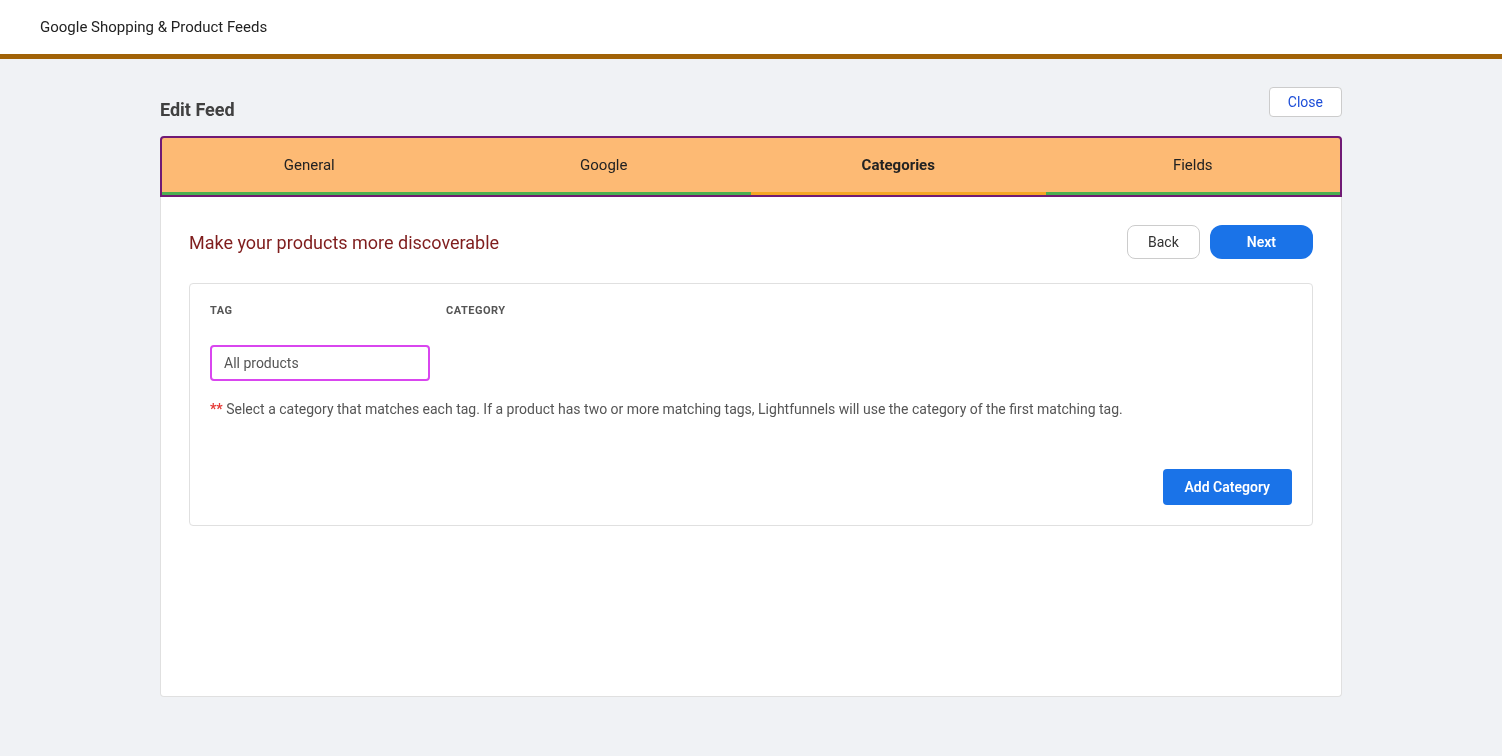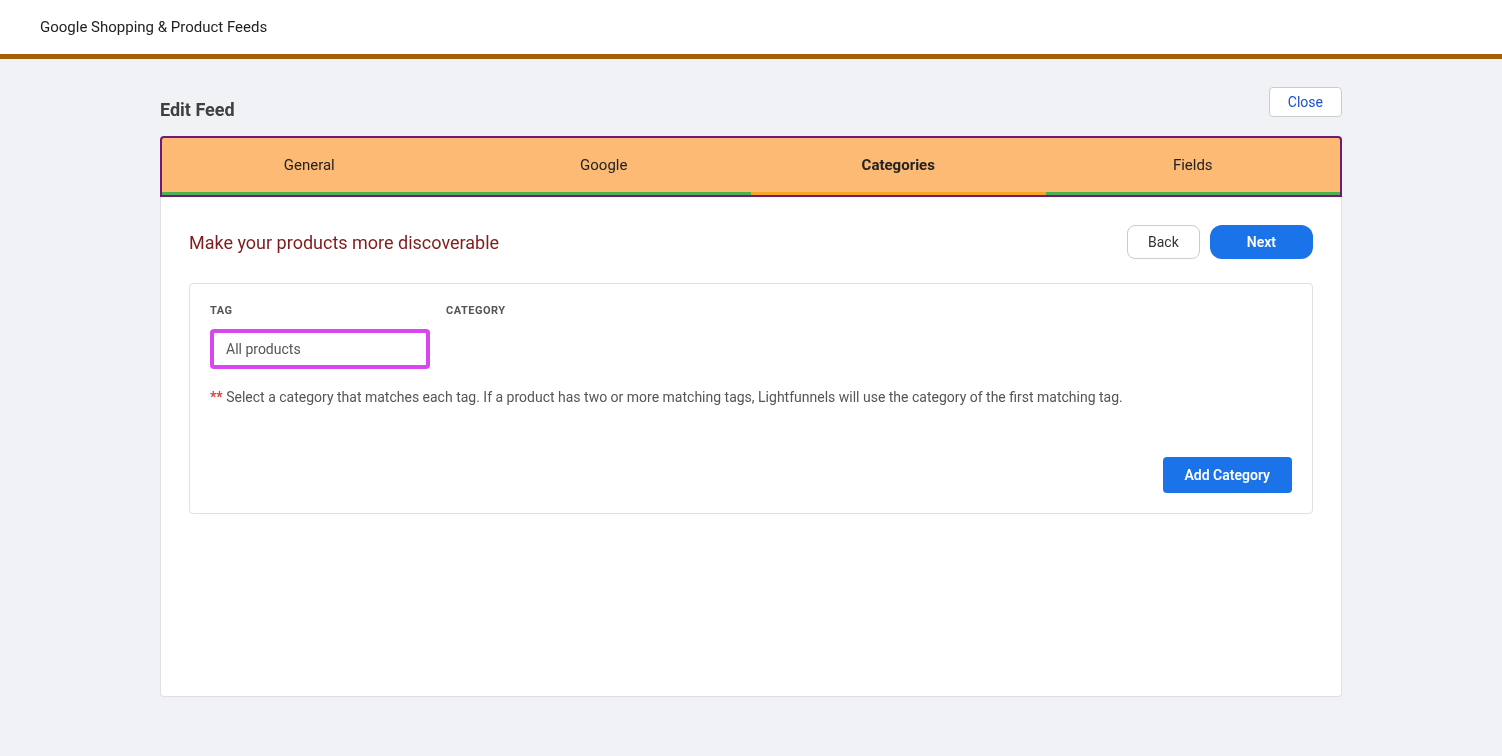--- a/index.html
+++ b/index.html
@@ -135,21 +135,21 @@
 
     .category-table-container {
       border: 1px solid #e0e0e0;
       border-radius: 4px;
       padding: 20px;
     }
 
     .table-header-row {
       display: flex;
       gap: 16px;
-      margin-bottom: 12px;
+      margin-bottom: 28px;
     }
 
     .col-tag {
       width: 220px;
     }
 
     .col-category {
       flex: 1;
     }
 
@@ -162,21 +162,21 @@
     }
 
     .table-data-row {
       display: flex;
       gap: 16px;
       margin-bottom: 20px;
     }
 
     .tag-input {
       width: 220px;
-      border: 4px solid #d946ef;
+      border: 2px solid #d946ef;
       border-radius: 4px;
       padding: 8px 12px;
       font-size: 14px;
       color: #555;
       background: #fff;
     }
 
     .category-input {
       flex: 1;
       border: 1px solid #ccc;

